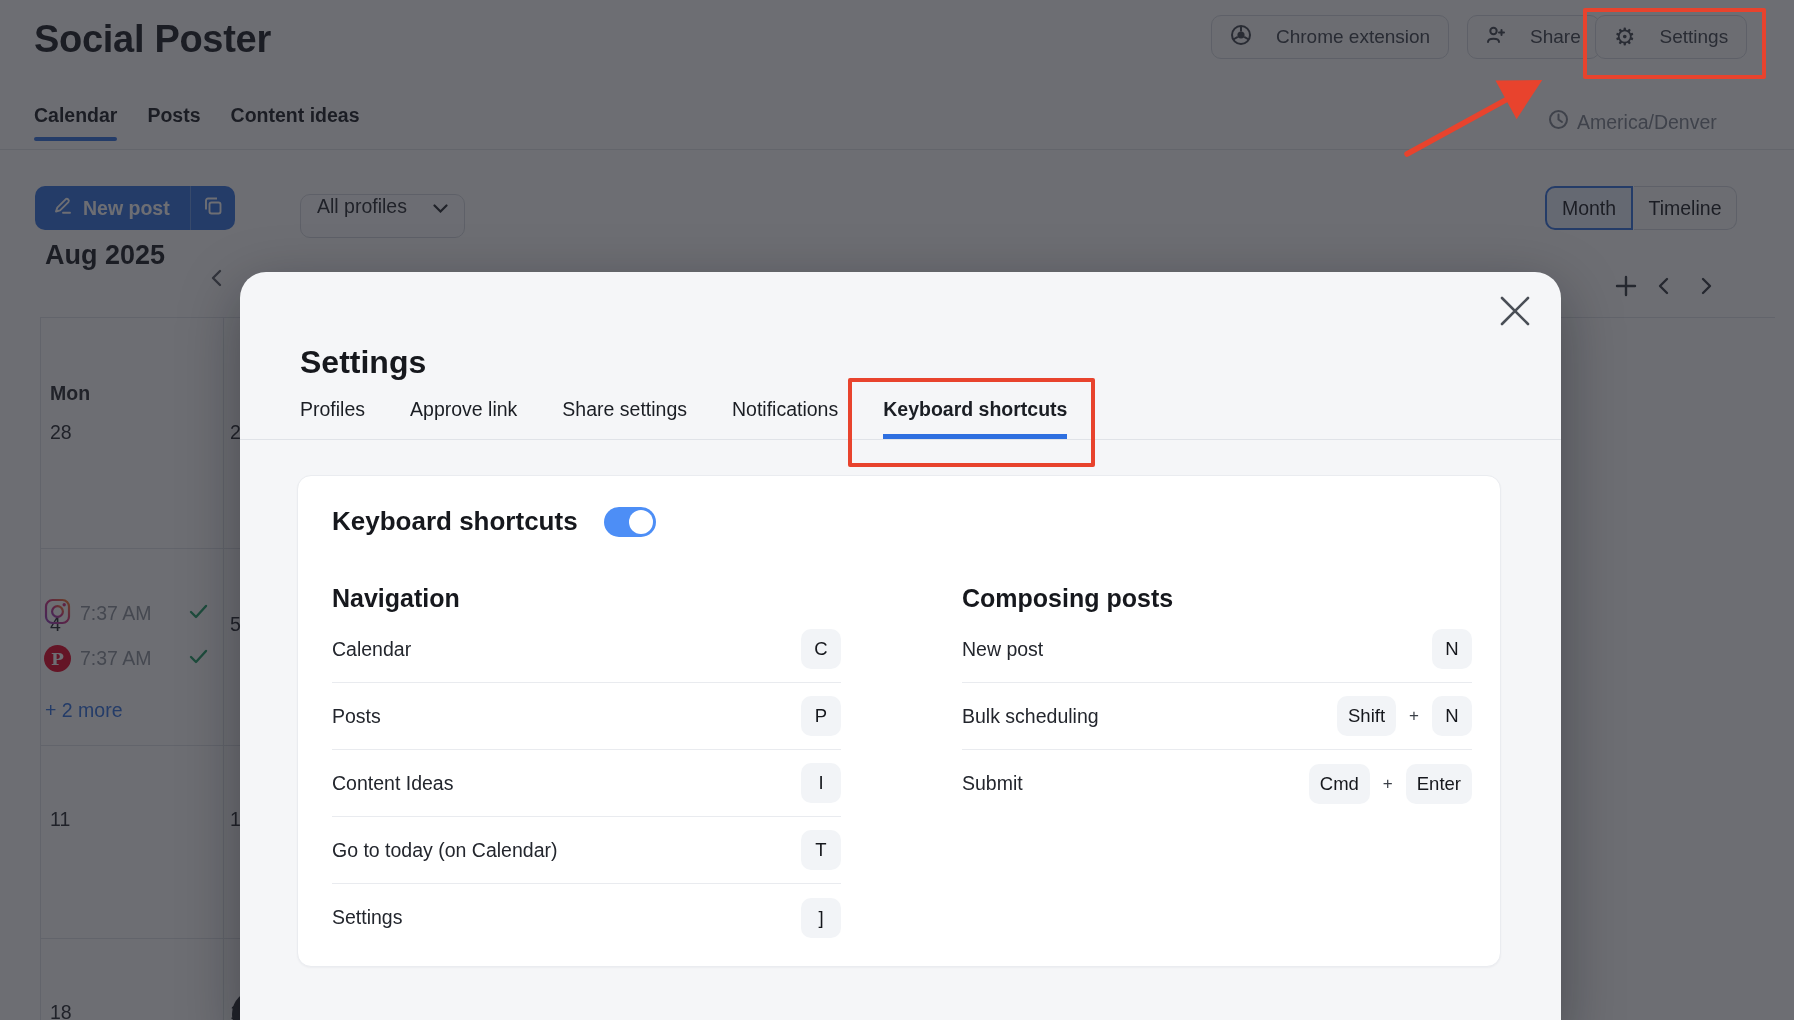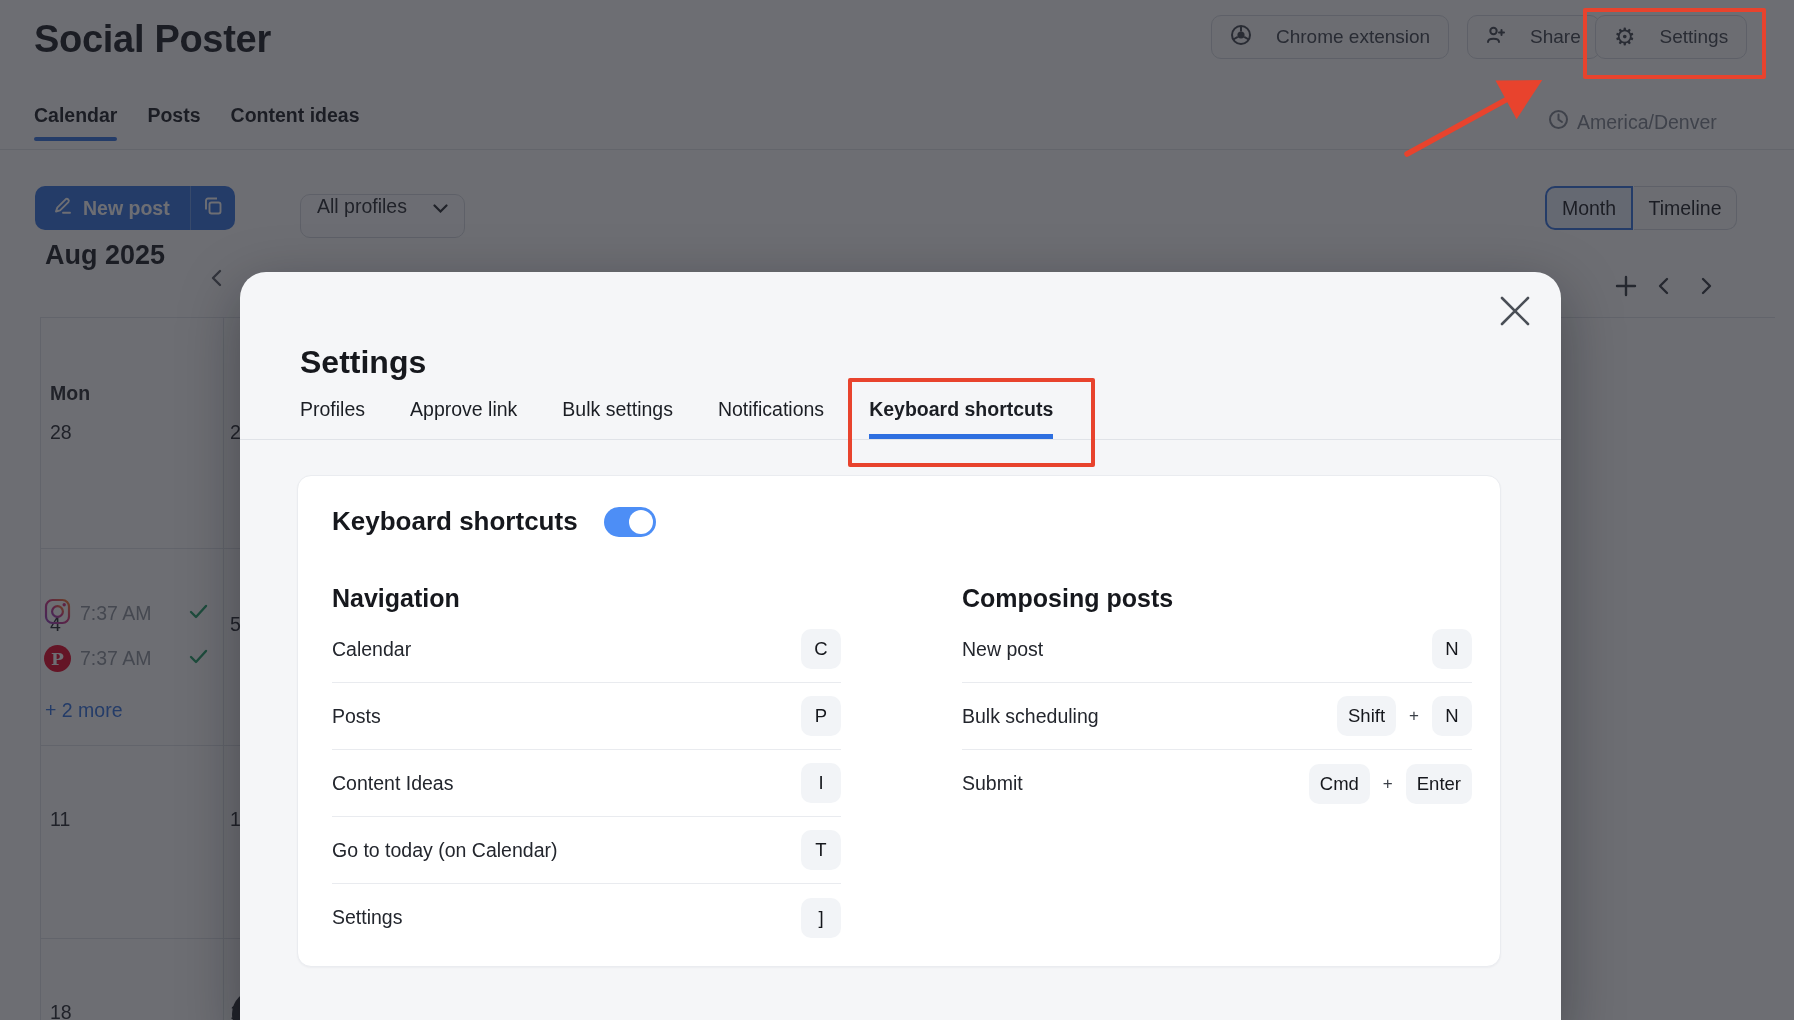--- a/index.html
+++ b/index.html
@@ -253,21 +253,21 @@
     <span class="modal-close">
       <svg width="38" height="38" viewBox="0 0 38 38" fill="none" stroke="#4a4f57" stroke-width="2.6" stroke-linecap="round">
           <path d="M6 6 L32 32 M32 6 L6 32"></path>
         </svg>
     </span>
     <div class="modal-title">Settings</div>
 
     <div class="mtabs">
       <div class="mtab">Profiles</div>
       <div class="mtab">Approve link</div>
-      <div class="mtab">Bulk settings</div>
+      <div class="mtab">Share settings</div>
       <div class="mtab">Notifications</div>
       <div class="mtab active">Keyboard shortcuts</div>
     </div>
 
     <div class="card">
       <div class="card-head">
         <div class="card-head-title">Keyboard shortcuts</div>
         <div class="toggle">
             <div class="knob"></div>
           </div>

